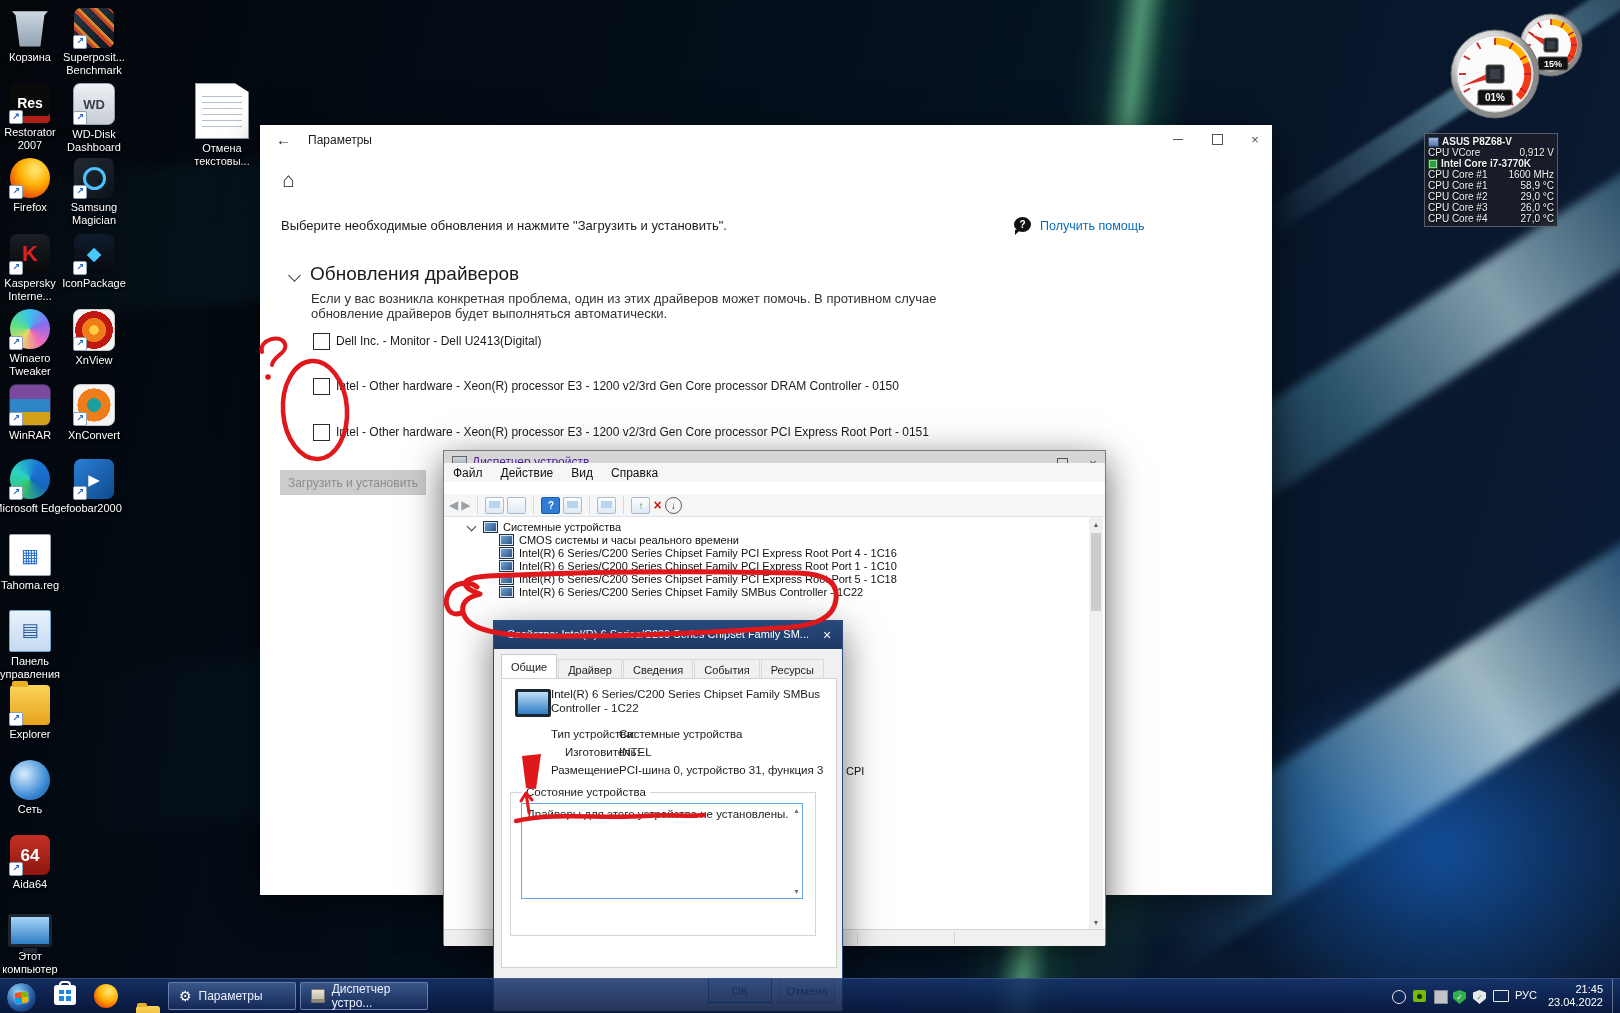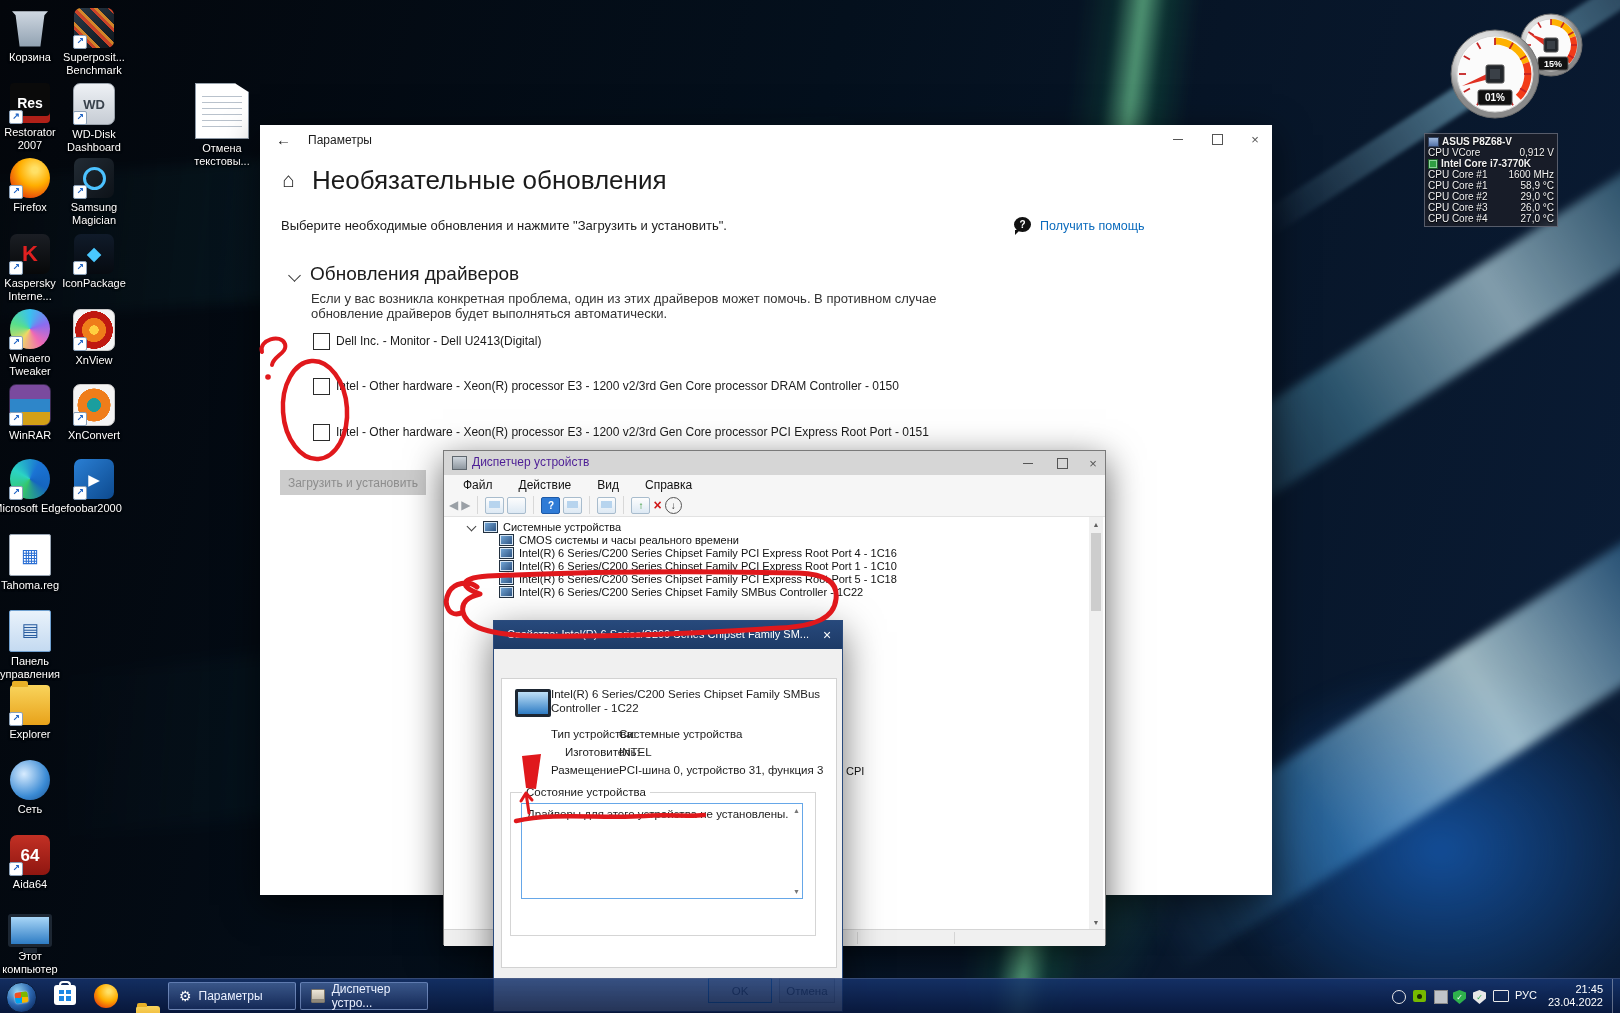--- a/index.html
+++ b/index.html
@@ -327,21 +327,20 @@
         <span class="mini"></span>
       </div>
     <div class="a ctl" style="left:939px;top:0;width:36px;height:29px;">
         <span class="maxi"></span>
       </div>
     <div class="a ctl" style="left:978px;top:0;width:34px;height:29px;">
         <span class="xchar">×</span>
       </div>
 
     <span class="a" style="left:22px;top:43px;font-size:21px;color:#222;">⌂</span>
-    <span class="a sw-text" style="left:52px;top:40px;font-size:26px;font-weight:300;">Необязательные обновления</span>
     <span class="a sw-text" style="left:21px;top:93px;font-size:13px;">Выберите необходимые обновления и нажмите "Загрузить и установить".</span>
 
     <div class="a helpbubble" style="left:754px;top:92px;">
         <span>?</span>
       </div>
     <span class="a link" style="left:780px;top:94px;font-size:12.5px;">Получить помощь</span>
 
     <span class="a chev" style="left:30px;top:146px;"></span>
     <span class="a sw-text" style="left:50px;top:138px;font-size:19px;">Обновления драйверов</span>
     <span class="a" style="left:51px;top:166px;width:640px;font-size:13px;line-height:15px;color:#333;">Если у вас возникла конкретная проблема, один из этих драйверов может помочь. В противном случае обновление драйверов будет выполняться автоматически.</span>
@@ -363,21 +362,21 @@
       <div class="a ctl" style="left:568px;top:0;width:32px;height:24px;">
           <span class="mini"></span>
         </div>
       <div class="a ctl" style="left:602px;top:0;width:32px;height:24px;">
           <span class="maxi"></span>
         </div>
       <div class="a ctl" style="left:636px;top:0;width:26px;height:24px;">
           <span class="xchar">×</span>
         </div>
     </div>
-    <div class="a" style="left:0;top:24px;width:100%;height:19px;background:#f6f6f6;display:flex;align-items:center;gap:26px;padding-left:19px;font-size:12px;color:#111;box-sizing:border-box;">
+    <div class="a" style="left:0;top:12px;width:100%;height:19px;background:#f6f6f6;display:flex;align-items:center;gap:18px;padding-left:9px;font-size:12px;color:#111;box-sizing:border-box;">
       <span>Файл</span>
       <span>Действие</span>
       <span>Вид</span>
       <span>Справка</span>
     </div>
     <div class="a" style="left:0;top:43px;width:100%;height:23px;background:#f6f6f6;border-bottom:1px solid #e2e2e2;display:flex;align-items:center;padding-left:5px;gap:3px;box-sizing:border-box;">
       <span class="tbarrow">◀</span>
       <span class="tbarrow">▶</span>
       <span class="tbsep"></span>
       <span class="tbi fill"></span>
@@ -432,20 +431,23 @@
     </div>
   </div>
 
   <div class="a" style="left:493px;top:620px;width:350px;height:392px;background:#f0f0f0;border:1px solid #2b4b7c;box-sizing:border-box;z-index:50;box-shadow:0 12px 36px rgba(0,0,0,.55);">
     <div class="a" style="left:0;top:0;width:100%;height:28px;background:linear-gradient(#27497c,#1d3a66);">
       <span class="a" style="left:13px;top:7px;font-size:11px;color:#fff;white-space:nowrap;">Свойства: Intel(R) 6 Series/C200 Series Chipset Family SM...</span>
       <div class="a ctl" style="left:318px;top:0;width:30px;height:28px;color:#fff;font-size:14px;">
           <span>×</span>
         </div>
     </div>
+    <div class="a" style="left:7px;top:36px;white-space:nowrap;">
+      <span class="tab active">Общие</span><span class="tab">Драйвер</span><span class="tab">Сведения</span><span class="tab">События</span><span class="tab">Ресурсы</span>
+    </div>
     <div class="a" style="left:7px;top:57px;width:336px;height:290px;background:#fff;border:1px solid #d2d2d2;box-sizing:border-box;">
       <span class="a" style="left:13px;top:10px;width:30px;height:22px;background:linear-gradient(#bfe0f7,#2e7cc4);border:3px solid #1d2733;border-radius:2px;"></span>
       <span class="a fld-l" style="left:49px;top:8px;width:274px;line-height:14px;">Intel(R) 6 Series/C200 Series Chipset Family SMBus Controller - 1C22</span>
       <span class="a fld-l" style="left:49px;top:49px;">Тип устройства:</span>
       <span class="a fld-l" style="left:117px;top:49px;">Системные устройства</span>
       <span class="a fld-l" style="left:51px;top:67px;padding-left:12px;">Изготовитель:</span>
       <span class="a fld-l" style="left:117px;top:67px;">INTEL</span>
       <span class="a fld-l" style="left:49px;top:85px;">Размещение:</span>
       <span class="a fld-l" style="left:117px;top:85px;">PCI-шина 0, устройство 31, функция 3</span>
 

